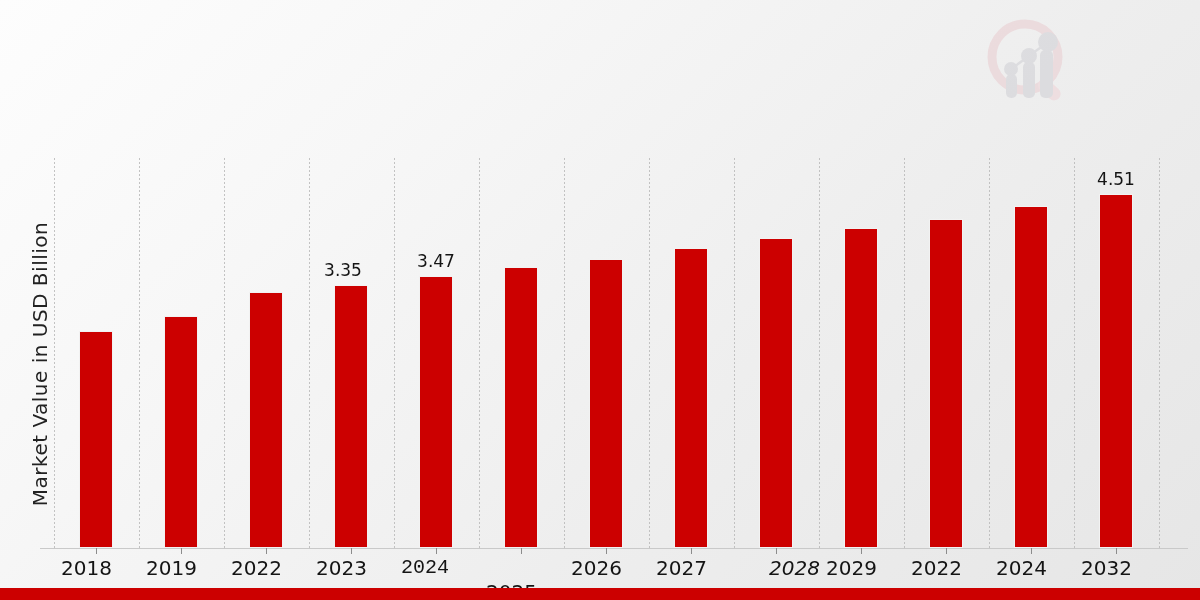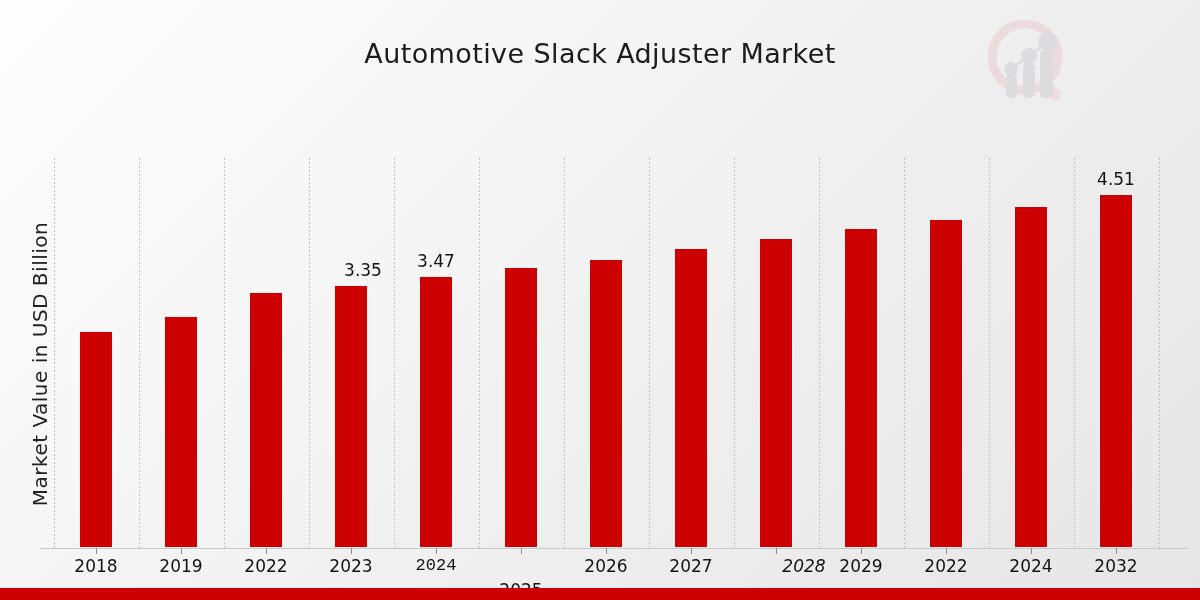--- a/index.html
+++ b/index.html
@@ -62,35 +62,34 @@
   .bar-label{
     position:absolute;
     width:70px;text-align:center;
     font-size:17px;color:#141414;
     white-space:nowrap;
   }
   .tick{
     position:absolute;top:548px;width:1px;height:6px;background:#8c8c8c;
   }
   .xtick-label{
-    position:absolute;top:556px;width:70px;text-align:center;
-    font-size:17px;color:#141414;white-space:nowrap;
+    position:absolute;top:556px;width:70px;text-align:left;
+    font-size:20px;color:#141414;white-space:nowrap;
   }
   
   .footer-bar{
     position:absolute;left:0;top:588px;width:1200px;height:12px;
     background:#cc0000;
   }
 </style>
 </head>
 <body>
 
 <div class="canvas">
 
-  <div class="chart-title">Automotive Slack Adjuster Market</div>
 
   <div class="logo">
     <svg width="104" height="96" viewBox="0 0 104 96" aria-hidden="true">
       <g>
         <circle cx="47" cy="43" r="33" fill="none" stroke="#e9ccd0" stroke-width="9"></circle>
         <rect x="66" y="62" width="26" height="13" rx="6.5" fill="#eed2d6" transform="rotate(42 66 62)"></rect>
       </g>
       <g fill="#cfcfd4">
         <rect x="28" y="60" width="11" height="24" rx="5"></rect>
         <rect x="45" y="48" width="12" height="36" rx="5"></rect>
@@ -139,21 +138,21 @@
       <div class="bar" title="2032: 4.51" style="left: 1045px; top: 36.416px; height: 353.584px; background: rgb(204, 0, 0);"></div>
     </div>
   <div class="axis-line"></div>
   <div id="axis-layer">
       <div class="tick" style="left: 96px;"></div>
       <div class="xtick-label" style="left: 61px;">2018</div>
       <div class="tick" style="left: 181px;"></div>
       <div class="xtick-label" style="left: 146px;">2019</div>
       <div class="tick" style="left: 266px;"></div>
       <div class="xtick-label" style="left: 231px;">2022</div>
-      <div class="bar-label" style="left: 328px; top: 260.36px;">3.35</div>
+      <div class="bar-label" style="left: 308px; top: 260.36px;">3.35</div>
       <div class="tick" style="left: 351px;"></div>
       <div class="xtick-label" style="left: 316px;">2023</div>
       <div class="bar-label" style="left: 401px; top: 250.952px;">3.47</div>
       <div class="tick" style="left: 436px;"></div>
       <div class="xtick-label" style="left: 401px; font-family: Liberation Mono, monospace;">2024</div>
       <div class="tick" style="left: 521px;"></div>
       <div class="xtick-label" style="left: 486px; margin-top: 24px;">2025</div>
       <div class="tick" style="left: 606px;"></div>
       <div class="xtick-label" style="left: 571px;">2026</div>
       <div class="tick" style="left: 691px;"></div>

